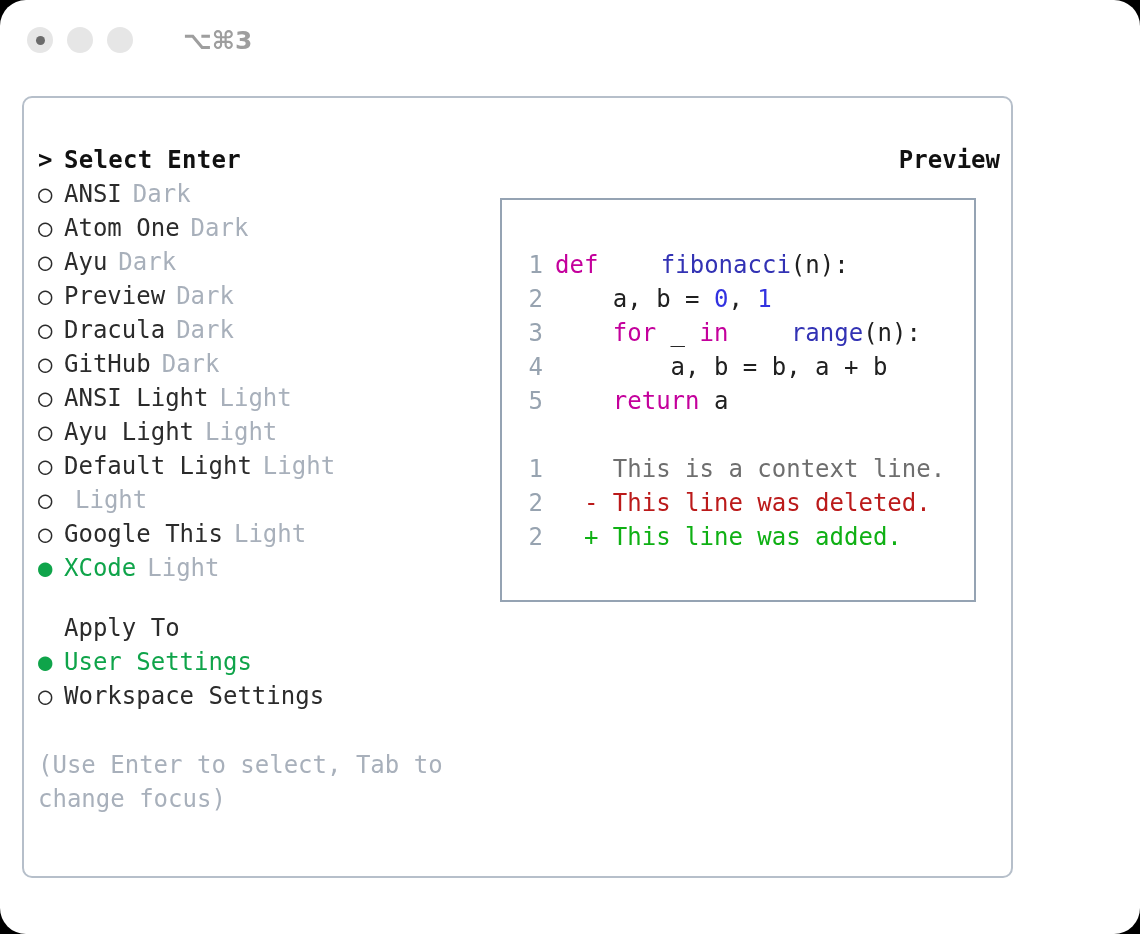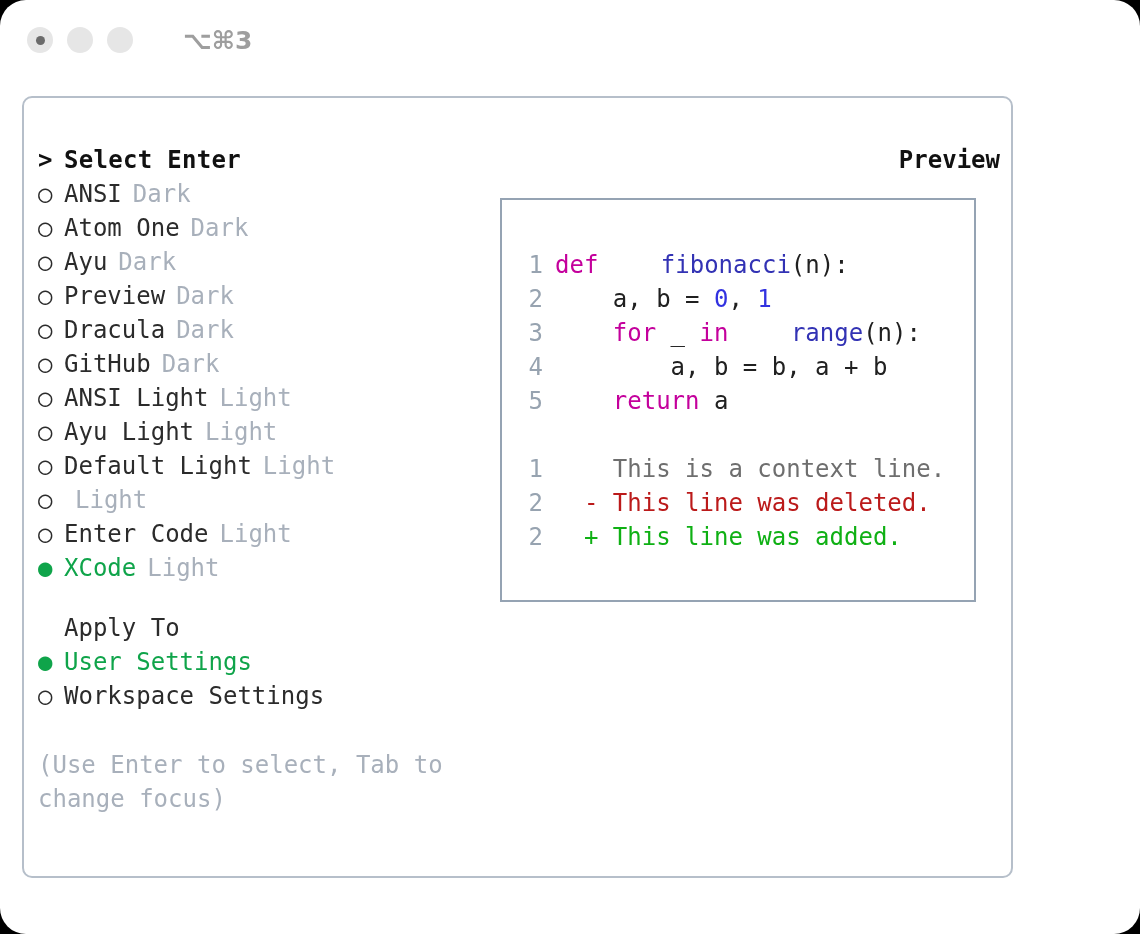--- a/index.html
+++ b/index.html
@@ -210,21 +210,21 @@
             <div class="row"><span class="bullet">○</span><span class="theme-name">ANSI</span><span class="theme-kind">Dark</span></div>
             <div class="row"><span class="bullet">○</span><span class="theme-name">Atom One</span><span class="theme-kind">Dark</span></div>
             <div class="row"><span class="bullet">○</span><span class="theme-name">Ayu</span><span class="theme-kind">Dark</span></div>
             <div class="row"><span class="bullet">○</span><span class="theme-name">Preview</span><span class="theme-kind">Dark</span></div>
             <div class="row"><span class="bullet">○</span><span class="theme-name">Dracula</span><span class="theme-kind">Dark</span></div>
             <div class="row"><span class="bullet">○</span><span class="theme-name">GitHub</span><span class="theme-kind">Dark</span></div>
             <div class="row"><span class="bullet">○</span><span class="theme-name">ANSI Light</span><span class="theme-kind">Light</span></div>
             <div class="row"><span class="bullet">○</span><span class="theme-name">Ayu Light</span><span class="theme-kind">Light</span></div>
             <div class="row"><span class="bullet">○</span><span class="theme-name">Default Light</span><span class="theme-kind">Light</span></div>
             <div class="row"><span class="bullet">○</span><span class="theme-kind">Light</span></div>
-            <div class="row"><span class="bullet">○</span><span class="theme-name">Enter Code</span><span class="theme-kind">Light</span></div>
+            <div class="row"><span class="bullet">○</span><span class="theme-name">Google This</span><span class="theme-kind">Light</span></div>
             <div class="row"><span class="bullet sel">●</span><span class="theme-name sel">XCode</span><span class="theme-kind">Light</span></div>
           </div>
 
         <div class="spacer-26"></div>
 
         <div class="row">
           <span id="apply-to-label">Apply To</span>
         </div>
         <div id="apply-items">
             <div class="row"><span class="bullet sel">●</span><span class="theme-name sel">User Settings</span></div>

